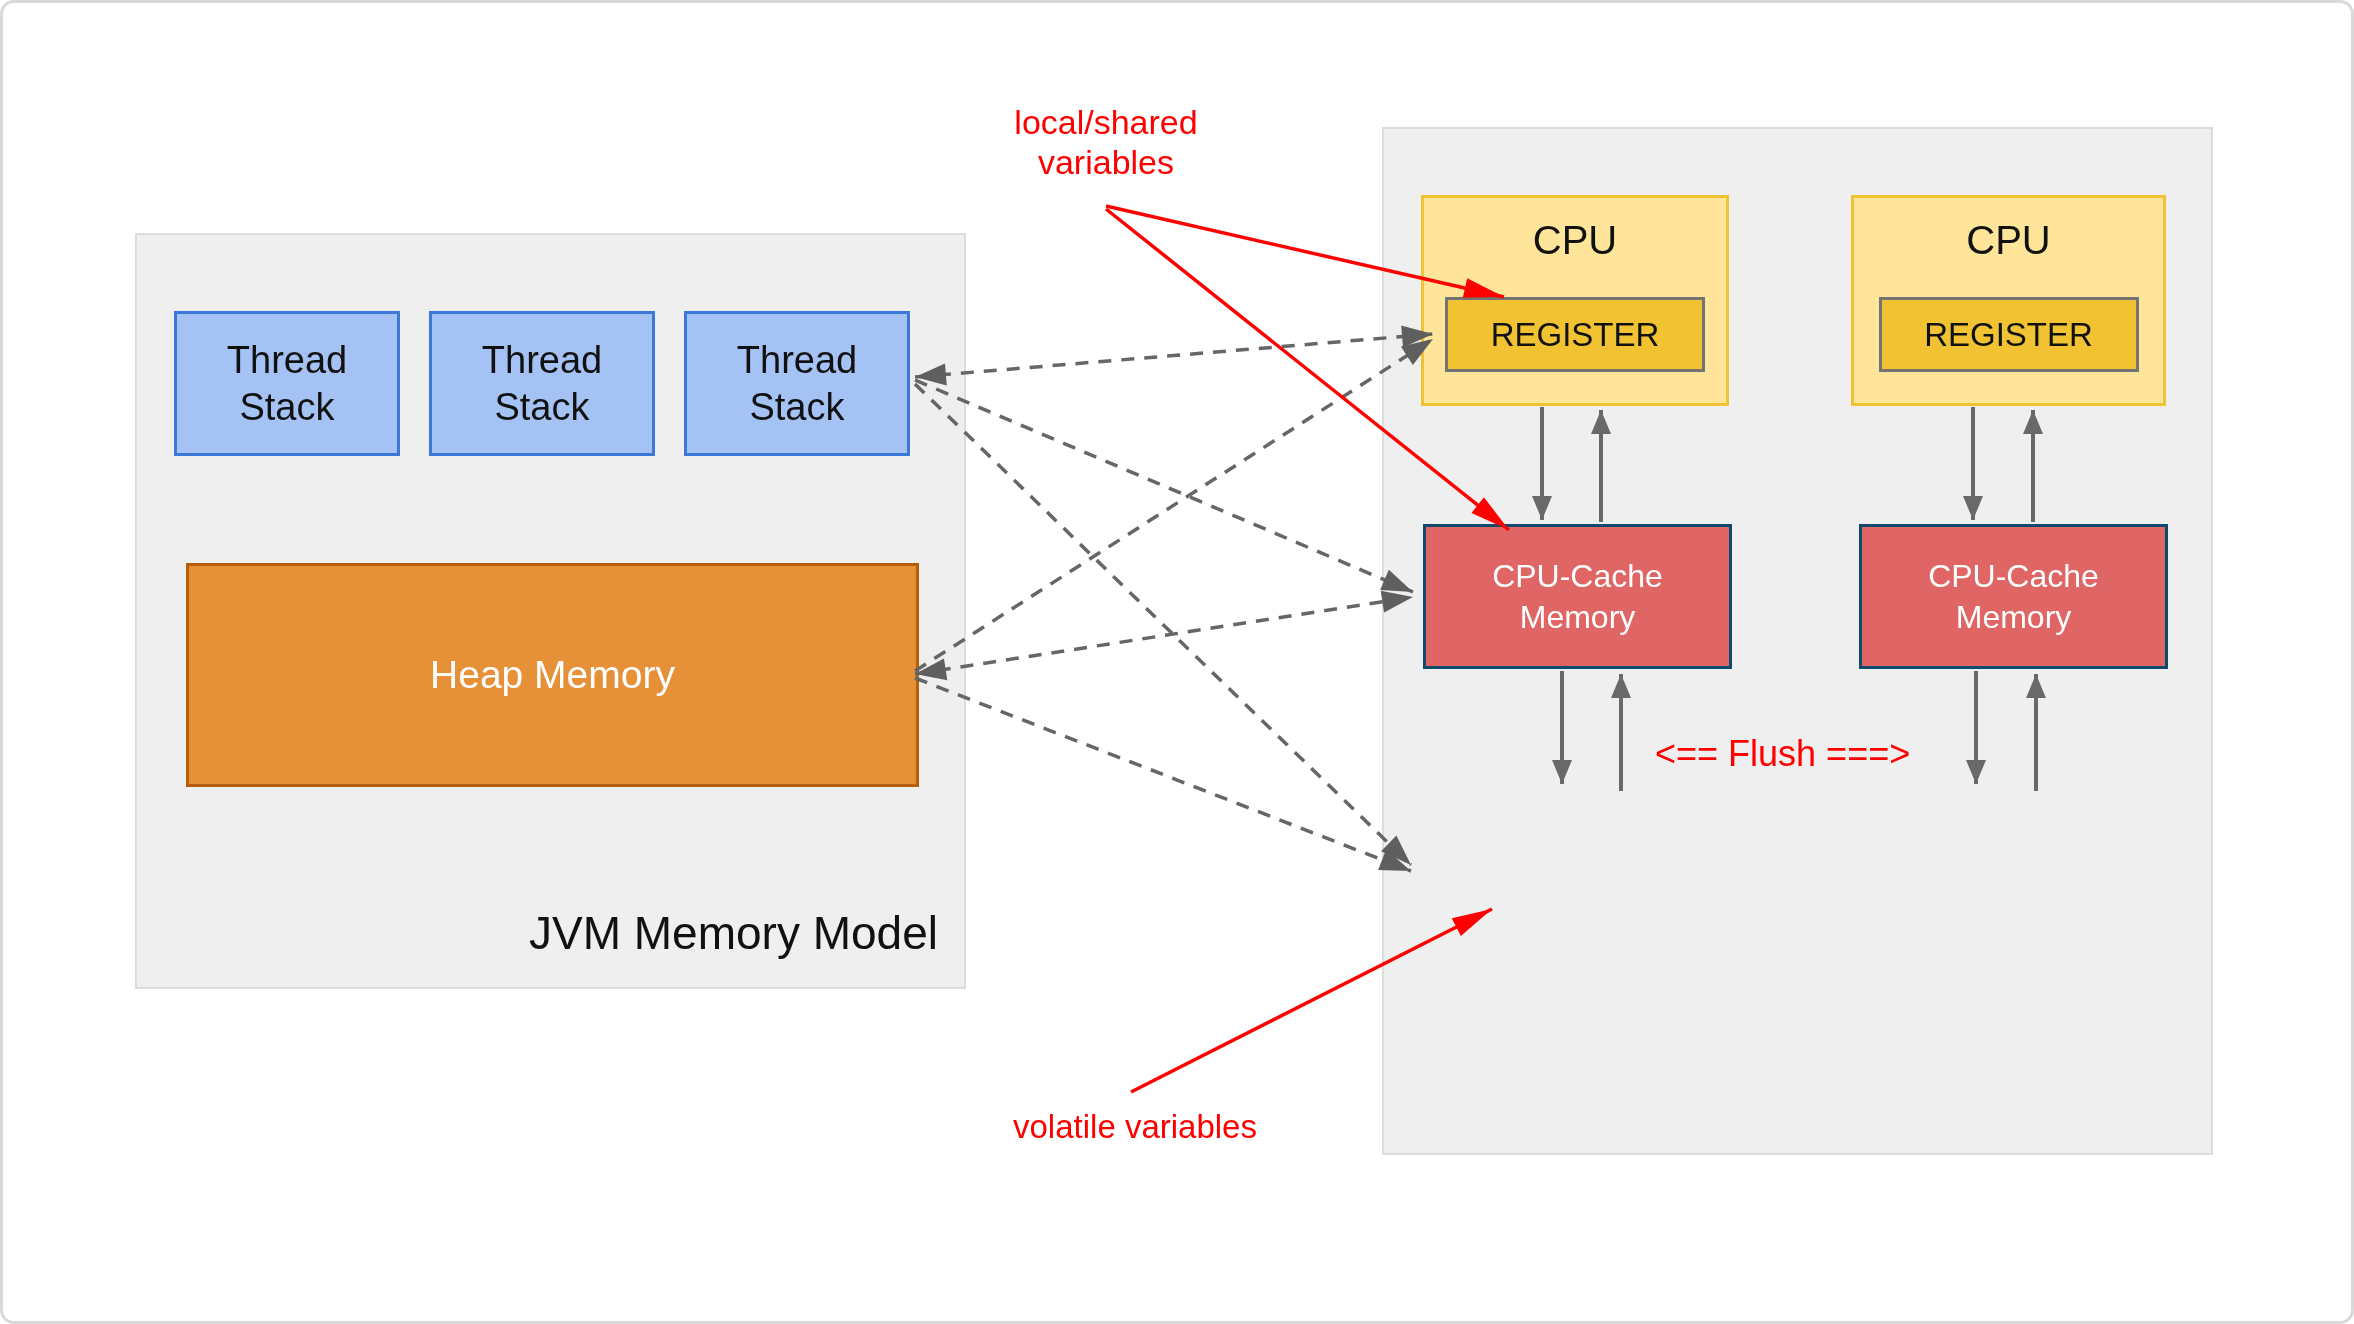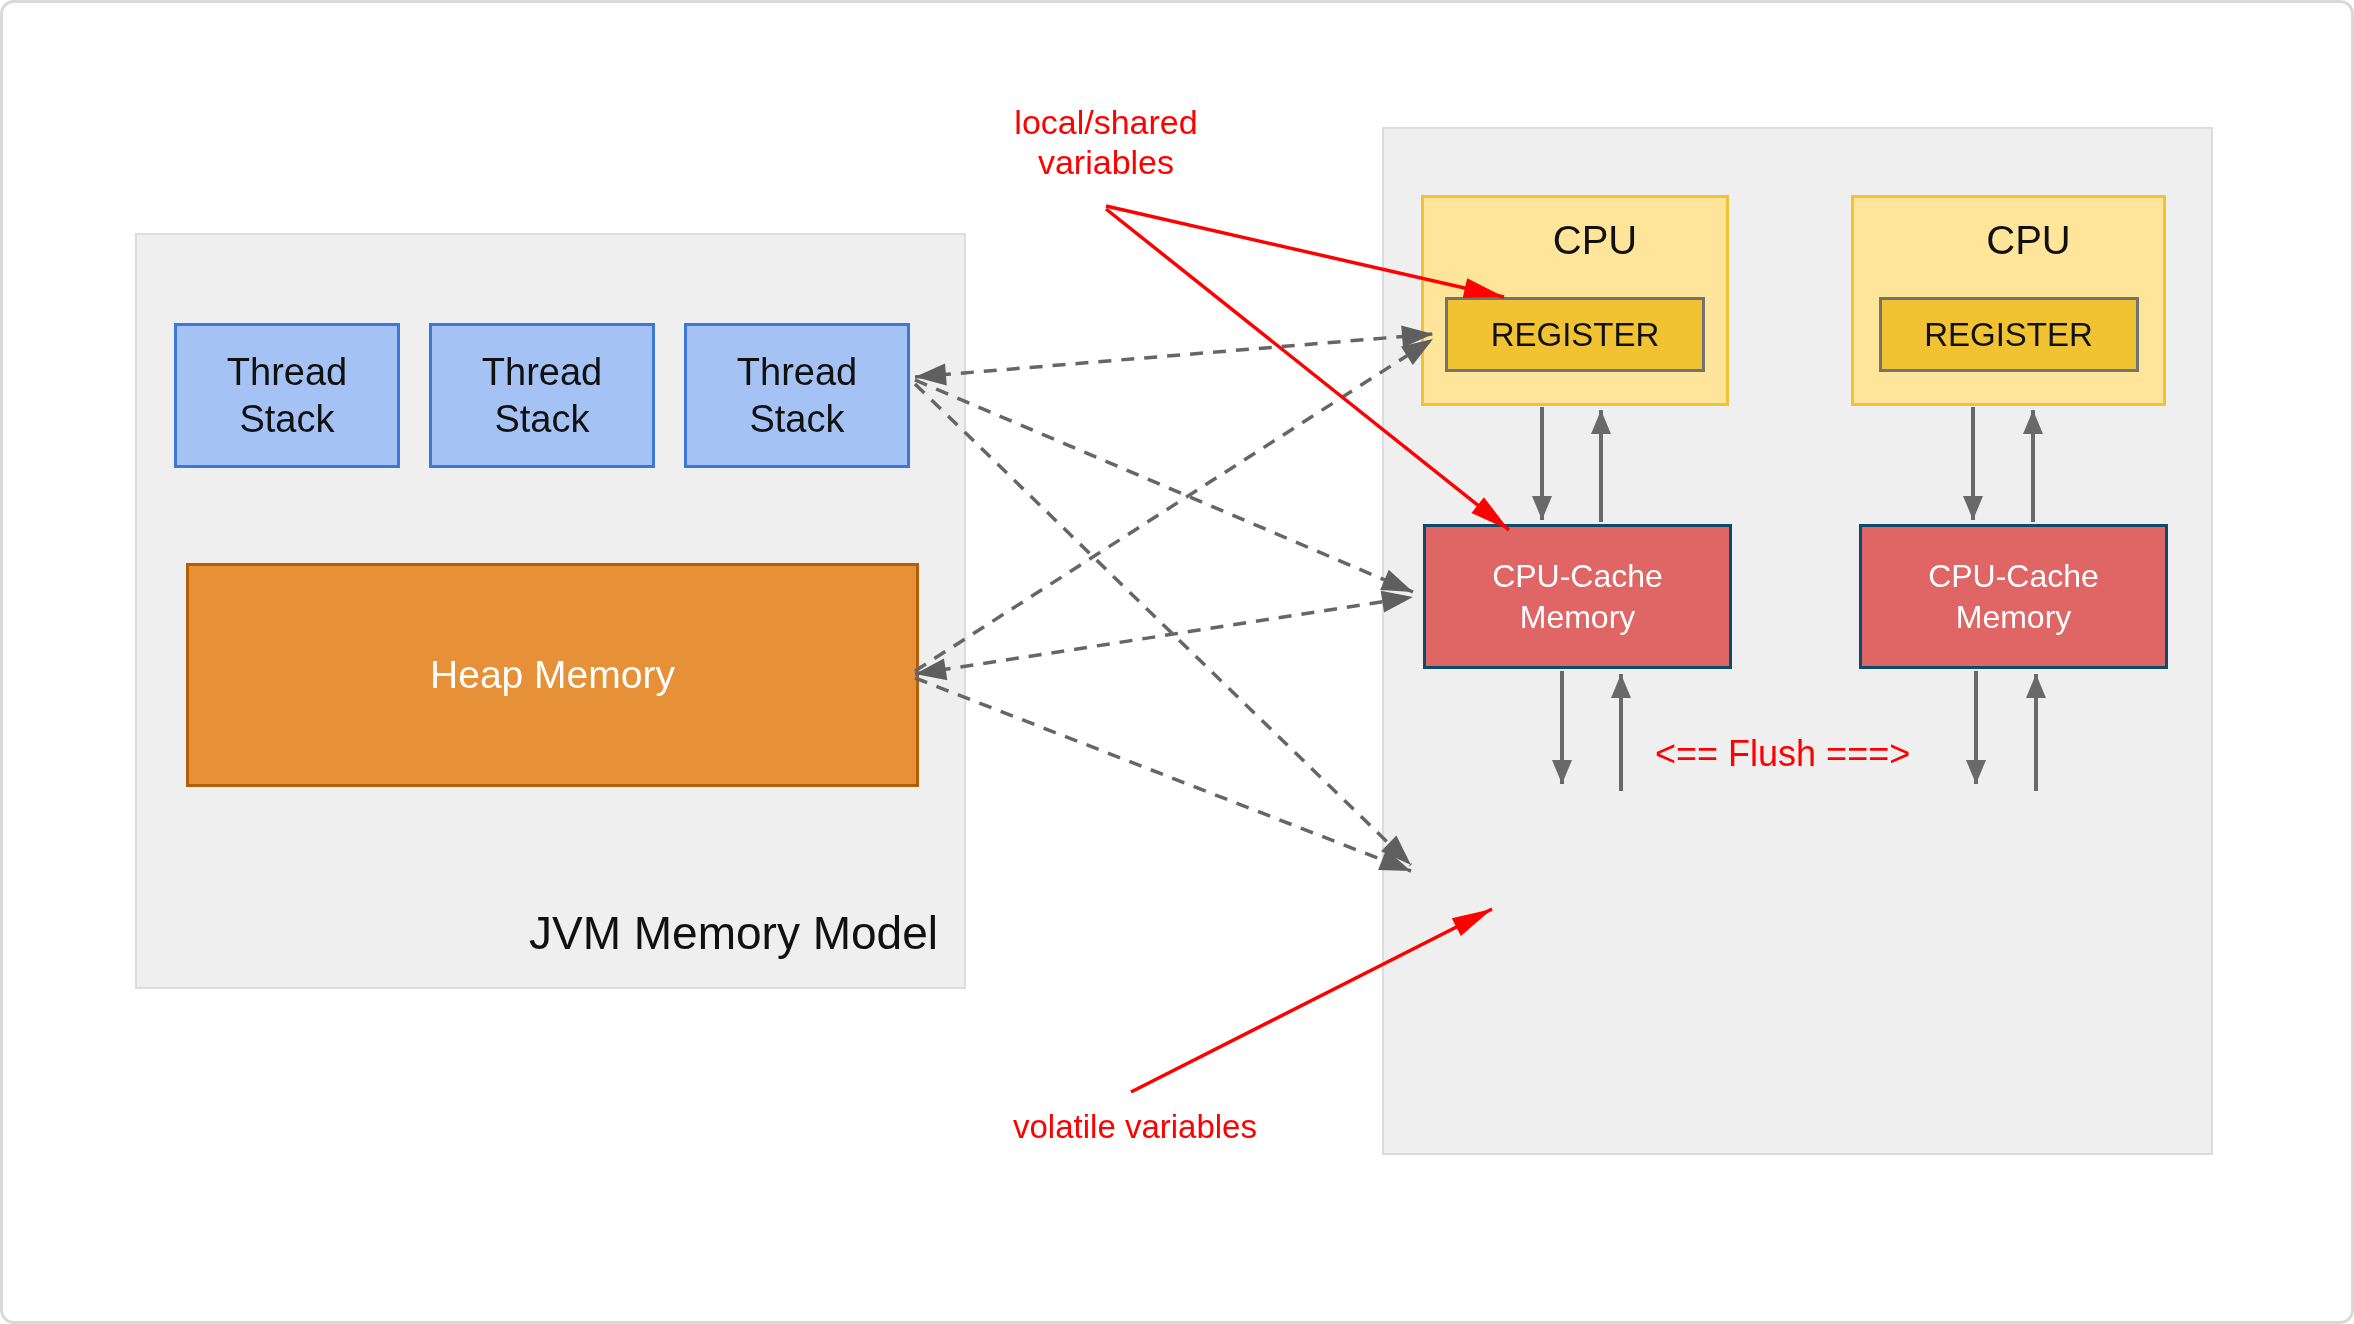--- a/index.html
+++ b/index.html
@@ -31,42 +31,40 @@
     align-items: center;
     justify-content: center;
     text-align: center;
   }
   .thread-stack {
     background: #a4c2f4;
     border: 3px solid #3c78d8;
     font-size: 38px;
     line-height: 47px;
     color: #111111;
-    margin-top: 12px;
   }
   .thread-stack span { display: inline-block; max-width: 165px; }
   .heap {
     background: #e69138;
     border: 3px solid #b45f06;
     font-size: 39px;
     color: #ffffff;
   }
   .cpu {
     background: #ffe599;
     border: 3px solid #f1c232;
   }
   .cpu-title {
     position: absolute;
     top: 20px;
     left: 0;
     width: 100%;
     text-align: center;
     font-size: 40px;
     color: #111111;
-    padding-left: 20px;
   }
   .register {
     position: absolute;
     left: 50%;
     transform: translateX(-50%);
     top: 99px;
     width: 260px;
     height: 75px;
     background: #f1c232;
     border: 3px solid #737373;

